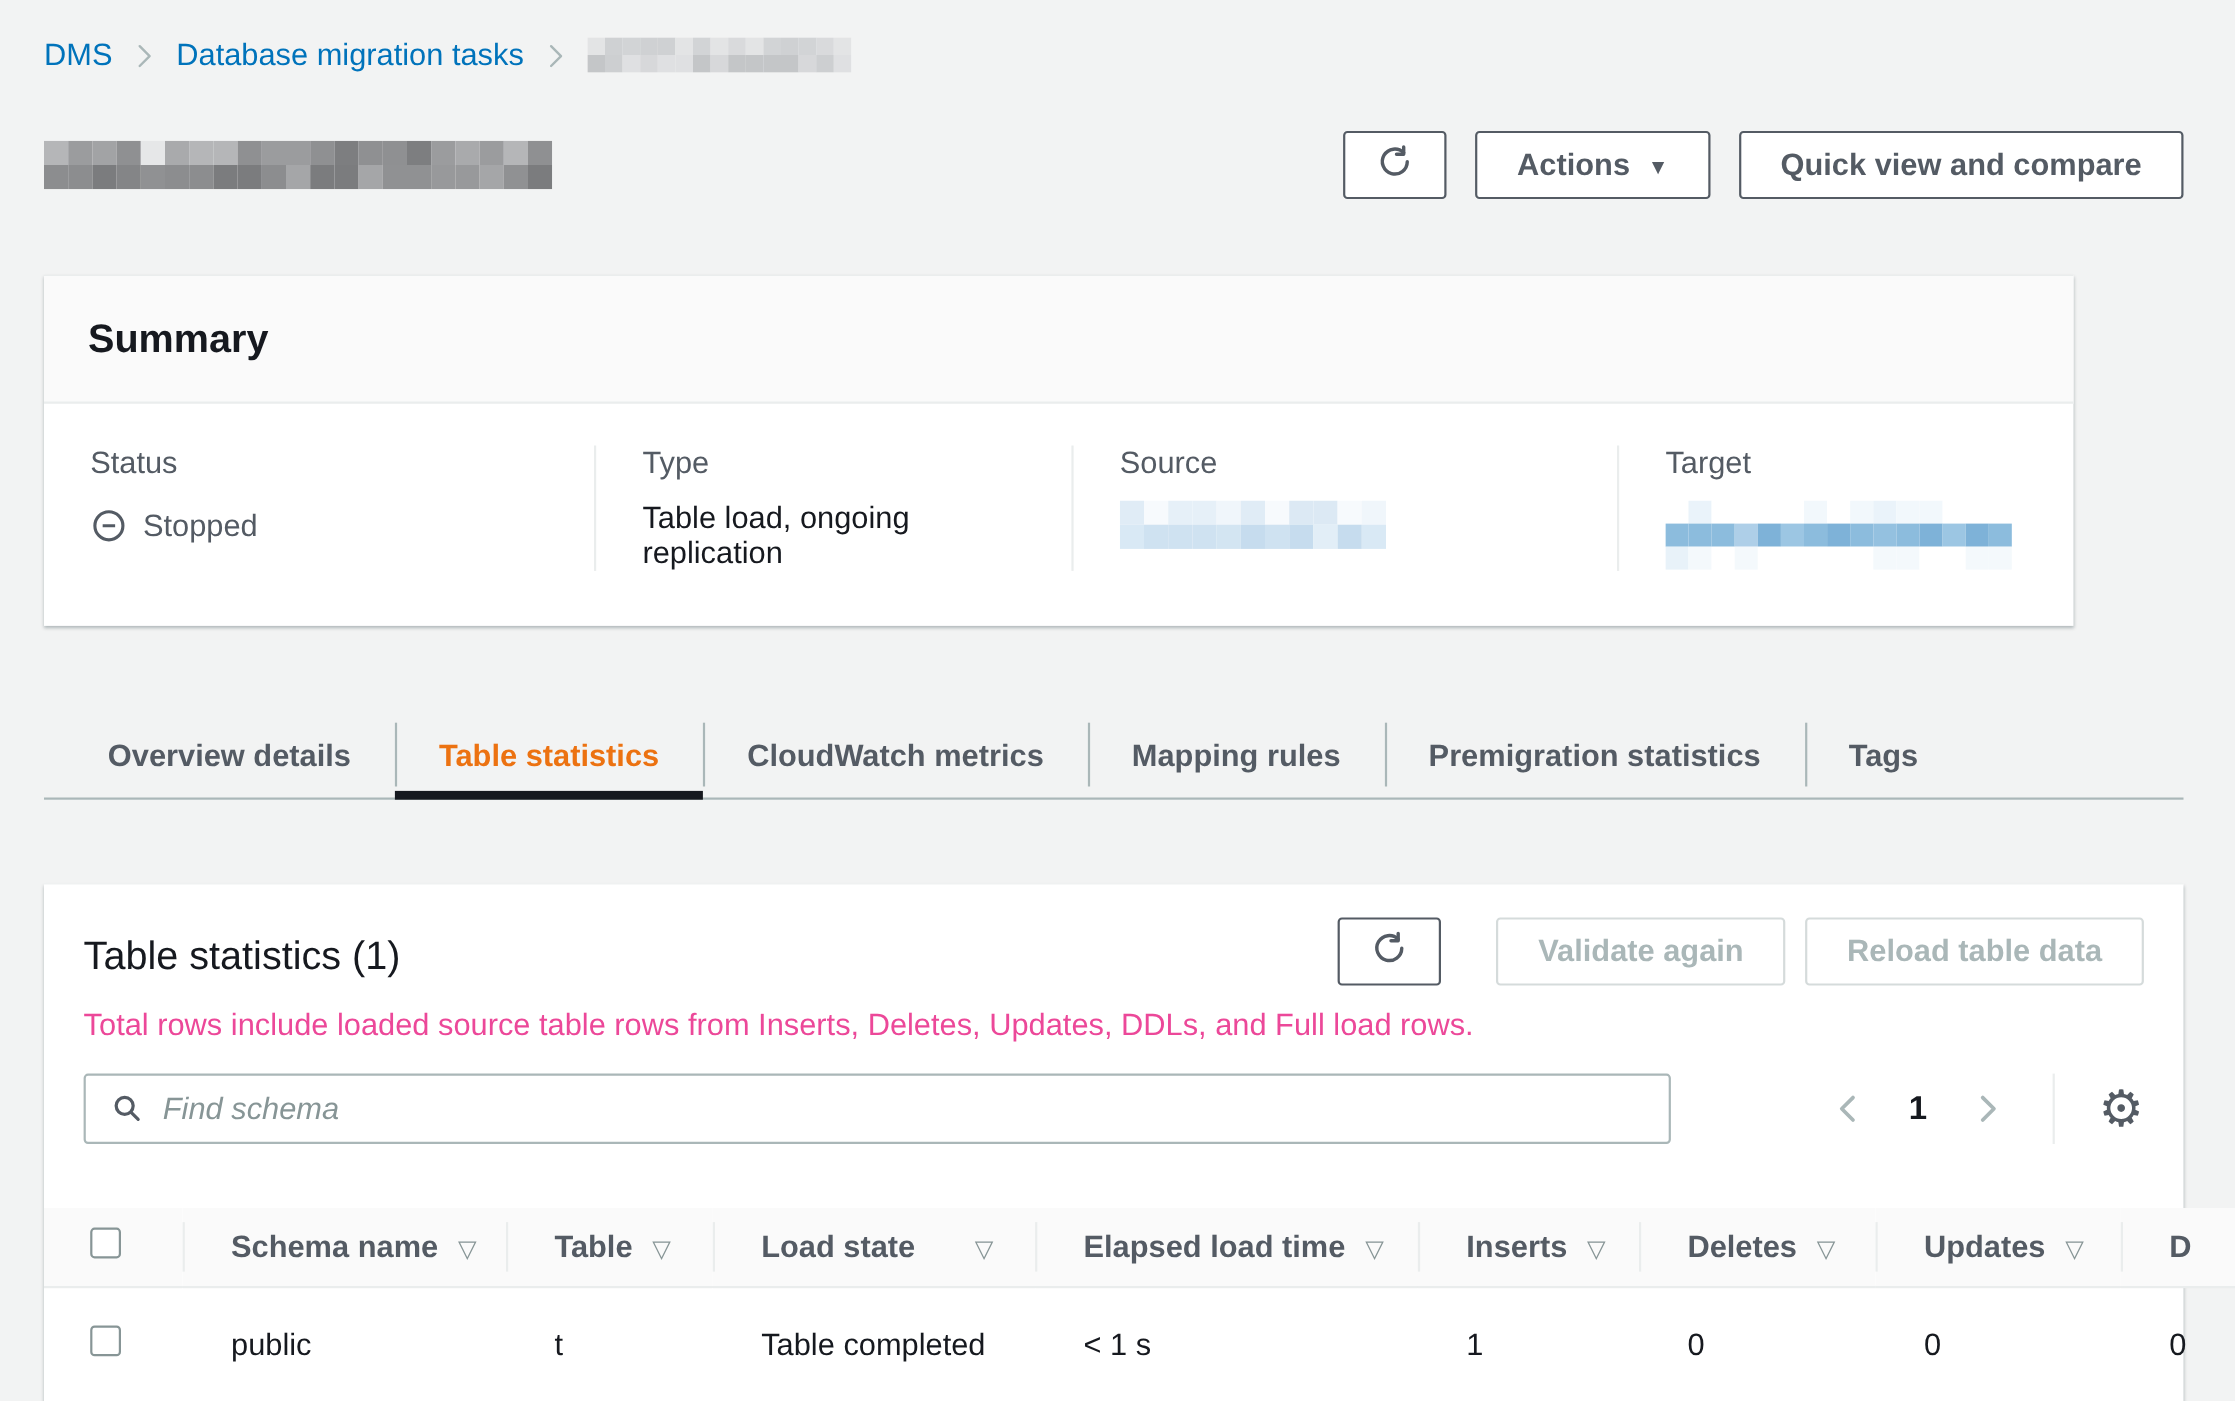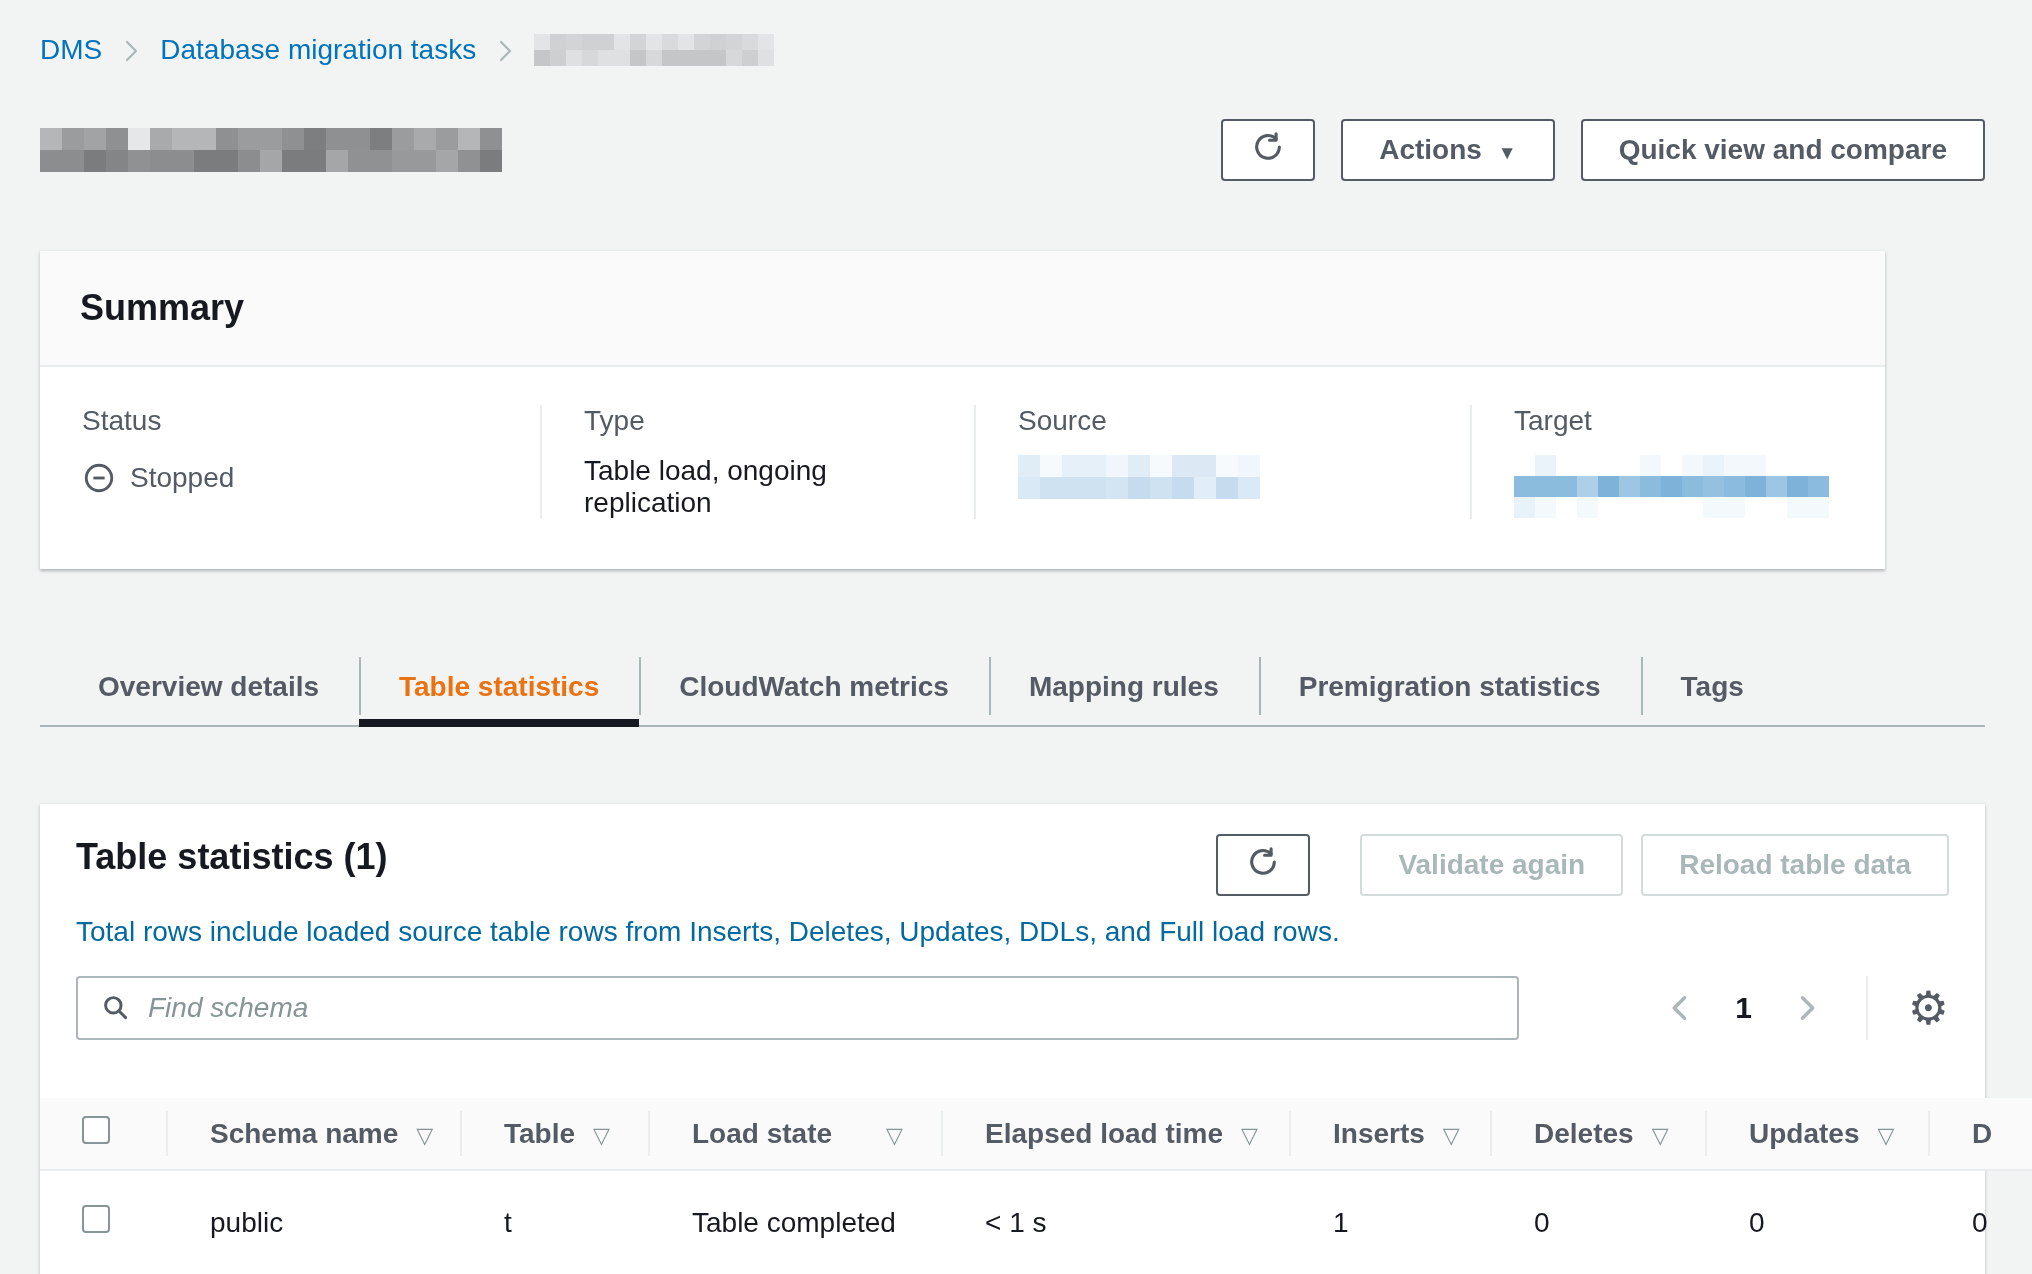--- a/index.html
+++ b/index.html
@@ -56,24 +56,24 @@
   .tab { position:relative; display:flex; align-items:center; height:100%; padding:0 40px; font-weight:700; color:#545b64; cursor:pointer; white-space:nowrap; }
   .tab:first-child { padding-left:58px; }
   .tab + .tab::before { content:''; position:absolute; left:0; top:8px; height:58px; width:2px; background:#aab7b8; }
   .tab.active { color:#ec7211; }
   .tab.active::after { content:''; position:absolute; left:0; right:0; bottom:-2px; height:8px; background:#16191f; }
 
   
   .table-card { margin-top:76px; width:1945px; margin-bottom:40px; }
   .table-header { padding:30px 36px 28px; }
   .title-row { display:flex; justify-content:space-between; align-items:flex-start; }
-  .title-row h2 { margin:2px 0 0; font-size:36px; font-weight:700; }
+  .title-row h2 { margin:14px 0 0; font-size:36px; font-weight:400; }
   .table-actions { display:flex; gap:18px; }
   .table-actions .gap { width:14px; }
-  .table-desc { color:#0369a1; margin:20px 0 0; }
+  .table-desc { color:#ec4899; margin:20px 0 0; }
 
   .filter-row { display:flex; align-items:center; margin-top:28px; }
   .search-box { position:relative; width:1486px; }
   .search-box input {
     width:100%; height:64px; border:2px solid #aab7b8; border-radius:4px;
     padding:0 20px 0 70px; font-size:28px; font-family:inherit; color:#16191f; outline:none;
   }
   .search-box input::placeholder { font-style:italic; color:#879596; }
   .search-icon { position:absolute; left:24px; top:16px; }
 

